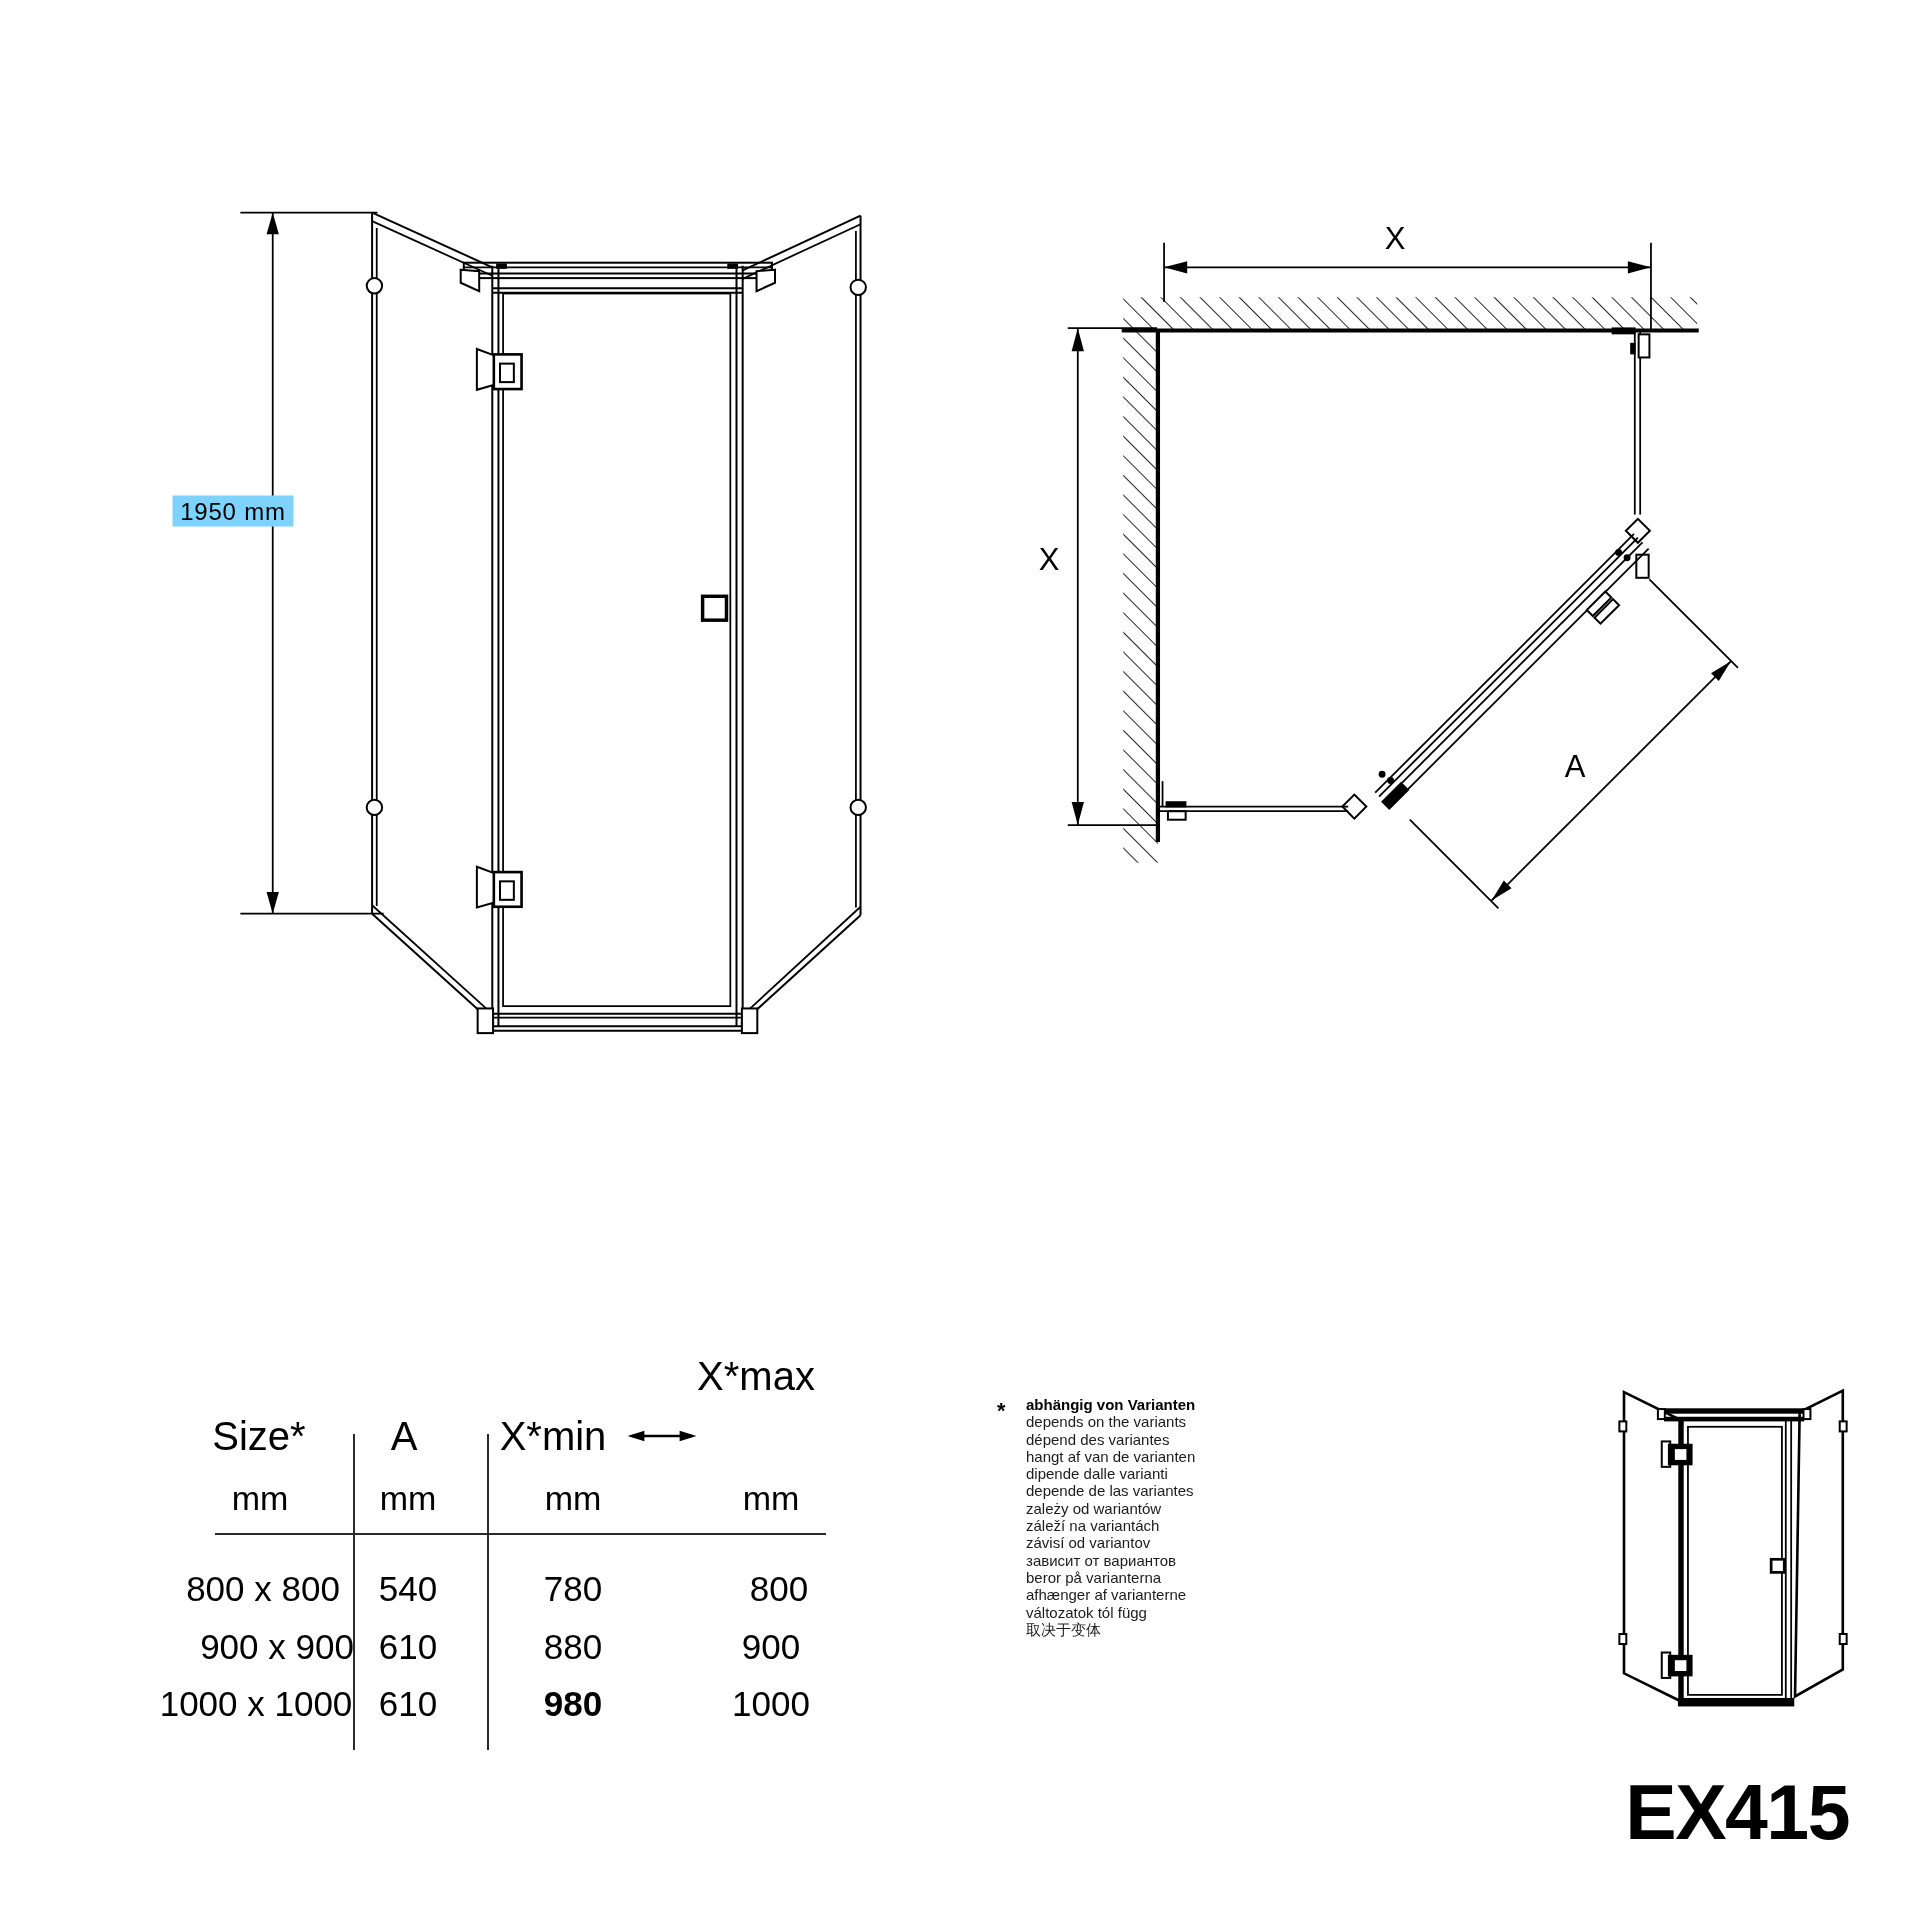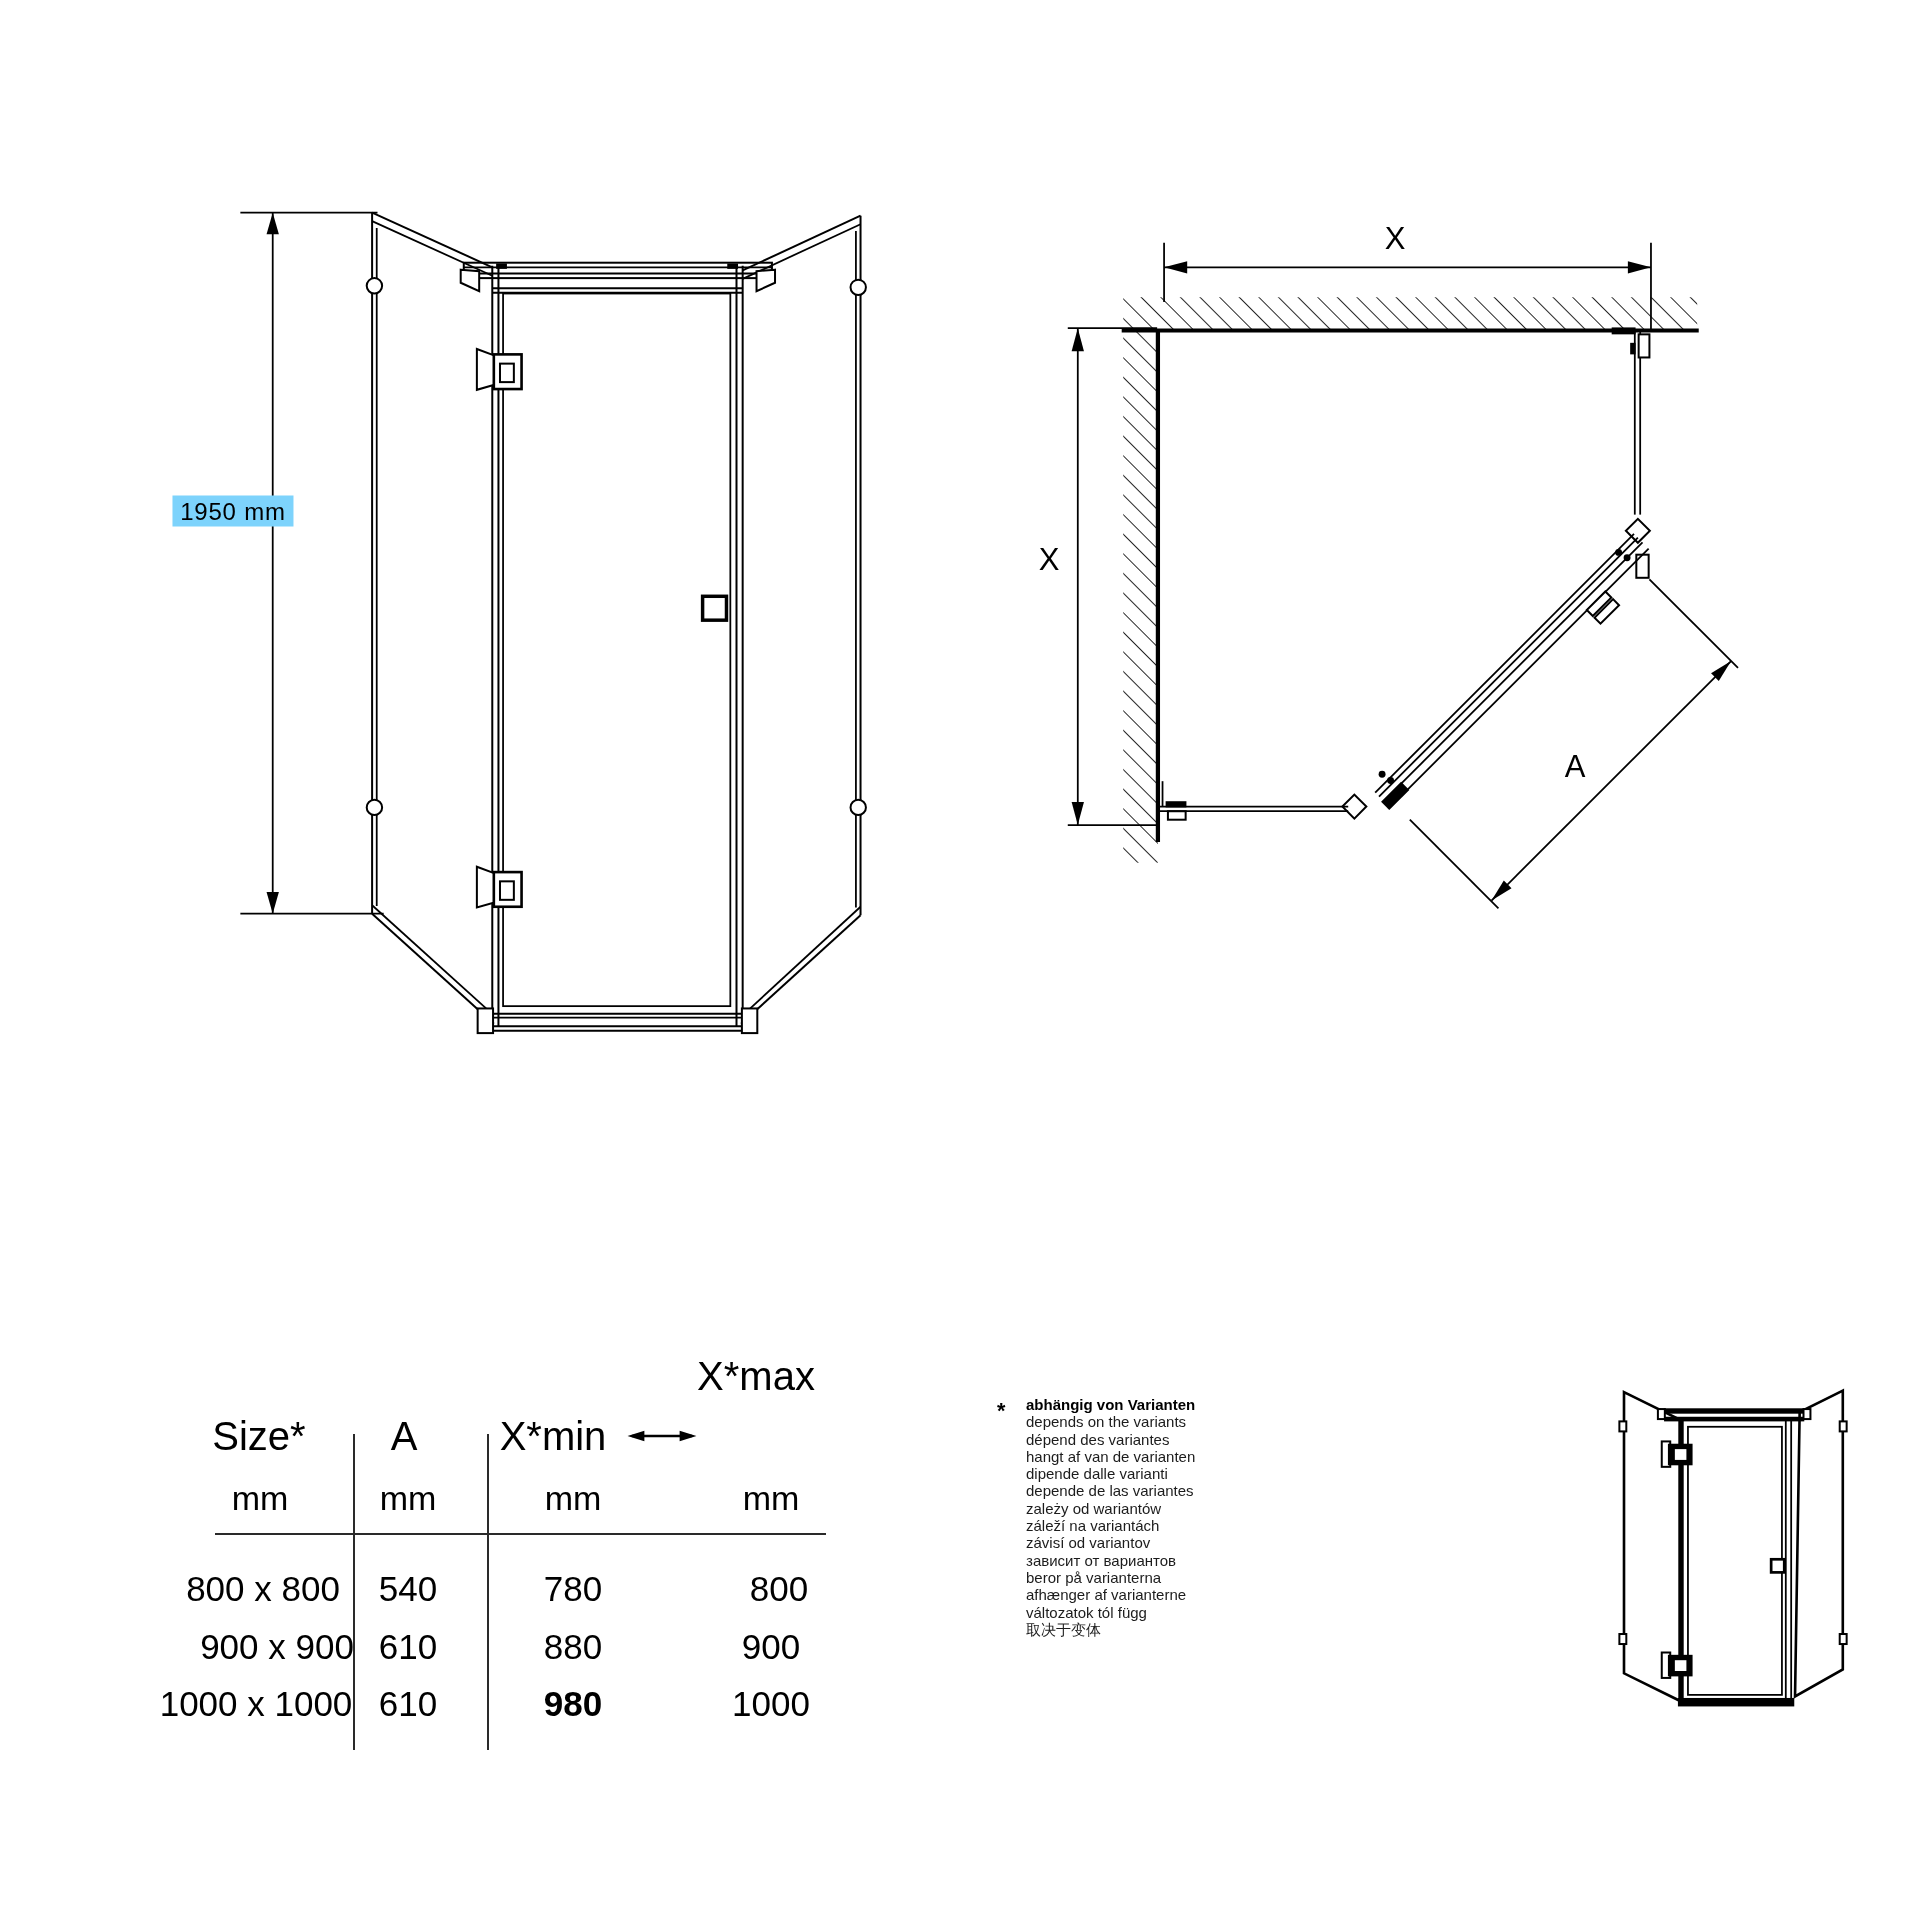--- a/index.html
+++ b/index.html
@@ -265,15 +265,16 @@
     <div class="note-line">zależy od wariantów</div>
     <div class="note-line">záleží na variantách</div>
     <div class="note-line">závisí od variantov</div>
     <div class="note-line">зависит от вариантов</div>
     <div class="note-line">beror på varianterna</div>
     <div class="note-line">afhænger af varianterne</div>
     <div class="note-line">változatok tól függ</div>
     <div class="note-line">取决于变体</div>
   </div>
 
+  <div class="code">EX415</div>
 
 </div>
 
 
 </body></html>

